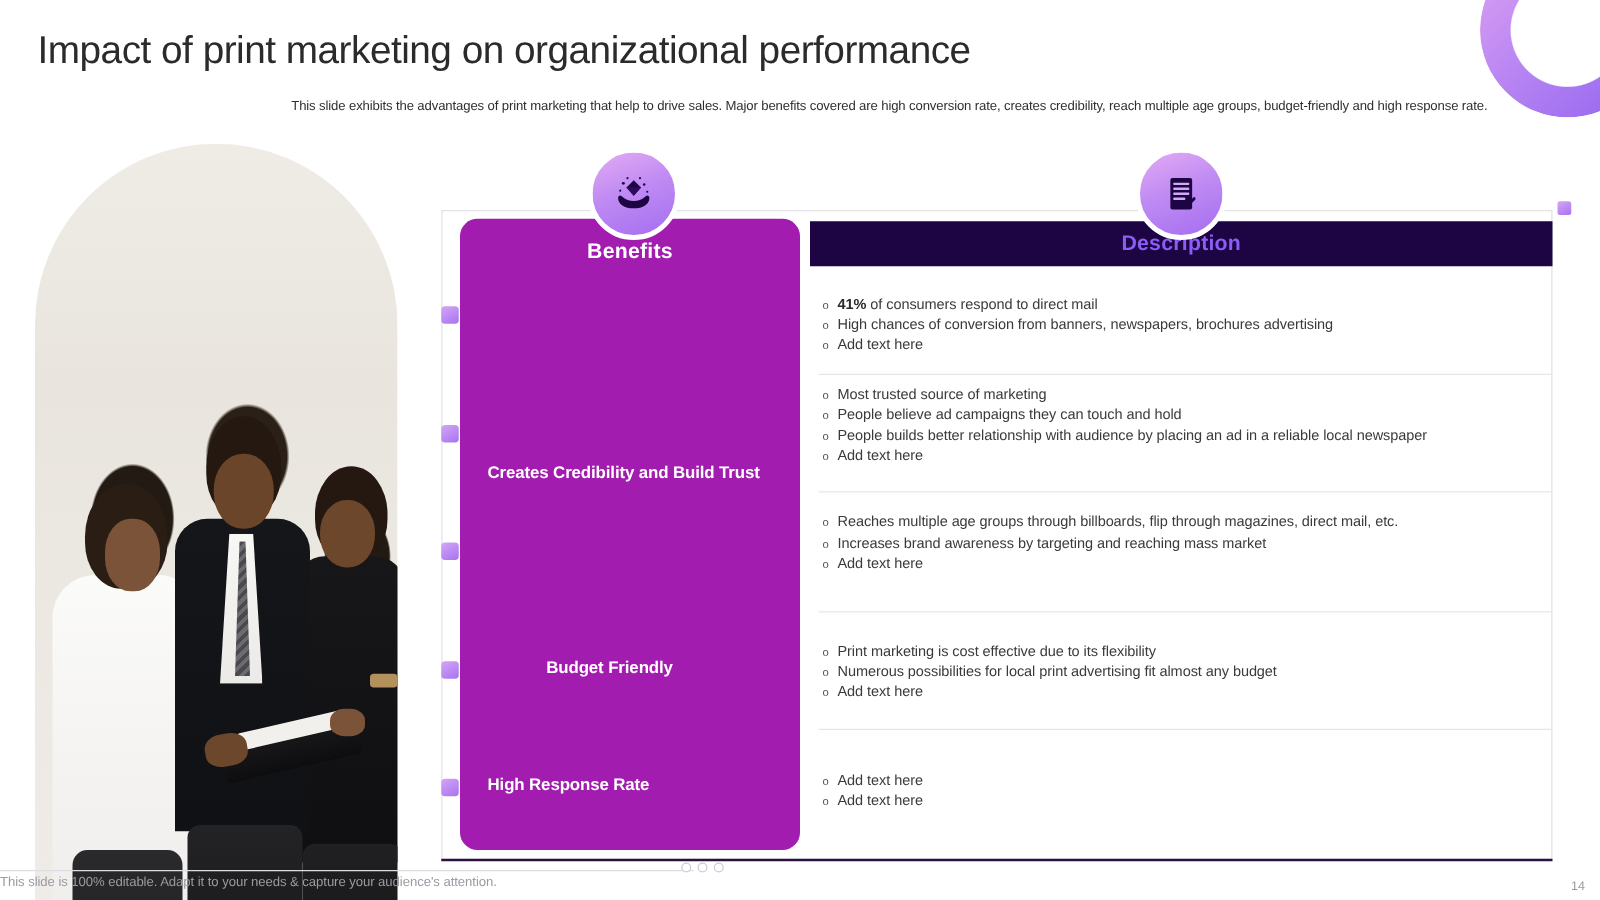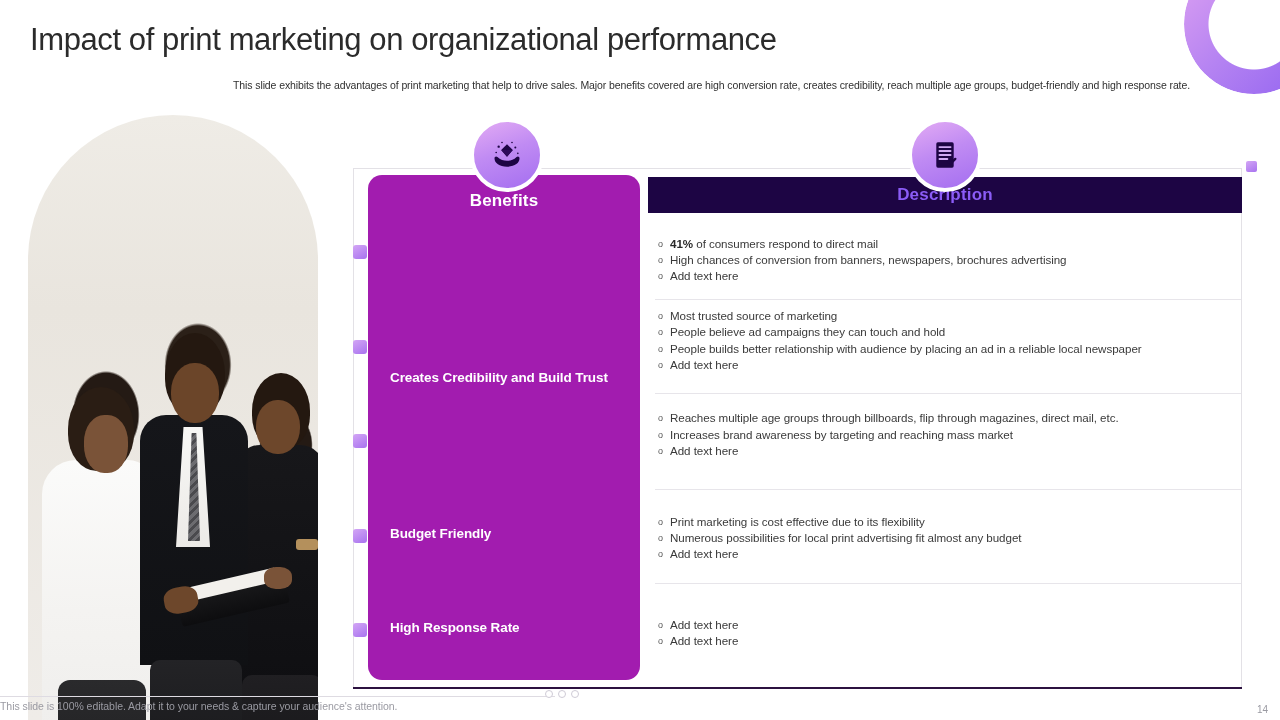--- a/index.html
+++ b/index.html
@@ -309,21 +309,21 @@
       <line x1="17" y1="24" x2="31" y2="24"></line>
       <line x1="17" y1="29" x2="27" y2="29"></line>
     </g>
     <path d="M28 32l3 3 6-6" stroke="#1d0544" stroke-width="3" fill="none" stroke-linecap="round" stroke-linejoin="round"></path>
   </svg>
 </div>
 
 <div class="benefits-panel">
   <div class="benefits-head">Benefits</div>
     <div class="benefit-row" style="top: 162px; margin-top: 33px;">Creates Credibility and Build Trust</div>
-    <div class="benefit-row" style="top: 351px;">Budget Friendly</div>
+    <div class="benefit-row" style="top: 351px; margin-left: 47px;">Budget Friendly</div>
     <div class="benefit-row" style="top: 445px;">High Response Rate</div>
   </div>
 
 <div class="desc-head">Description</div>
 
 <div id="rows-host">
     <div class="sq-marker" style="top: 245px;"></div>
     <div class="desc-cell" style="top: 218px; height: 82px;">
       <div style="padding-top: 13.55px;">
         <div class="bullet-line">

